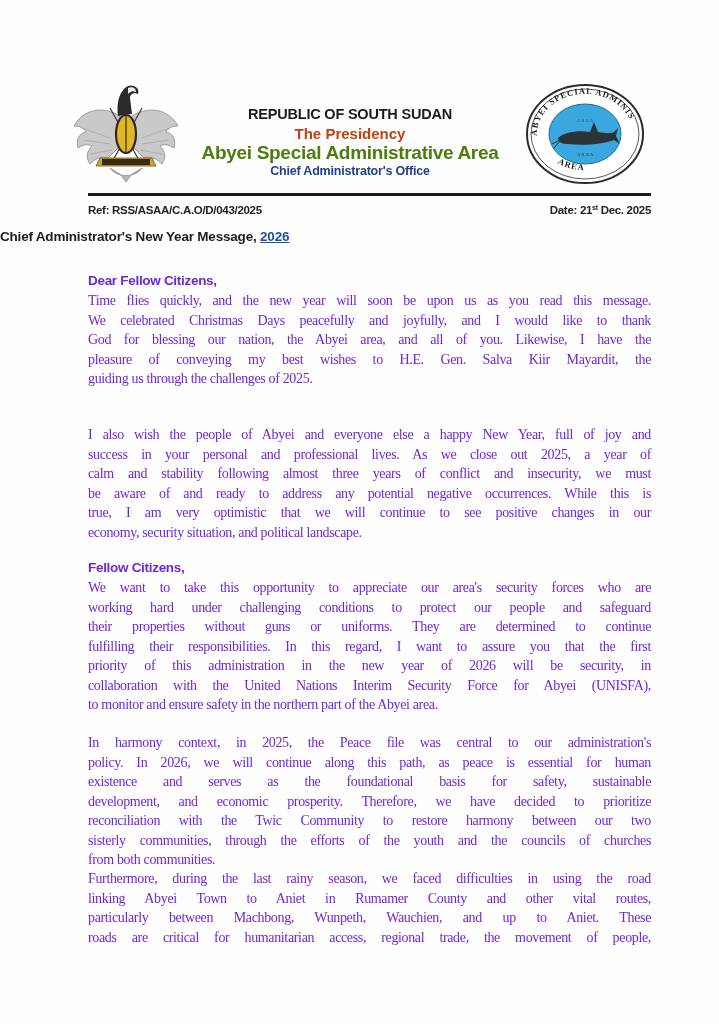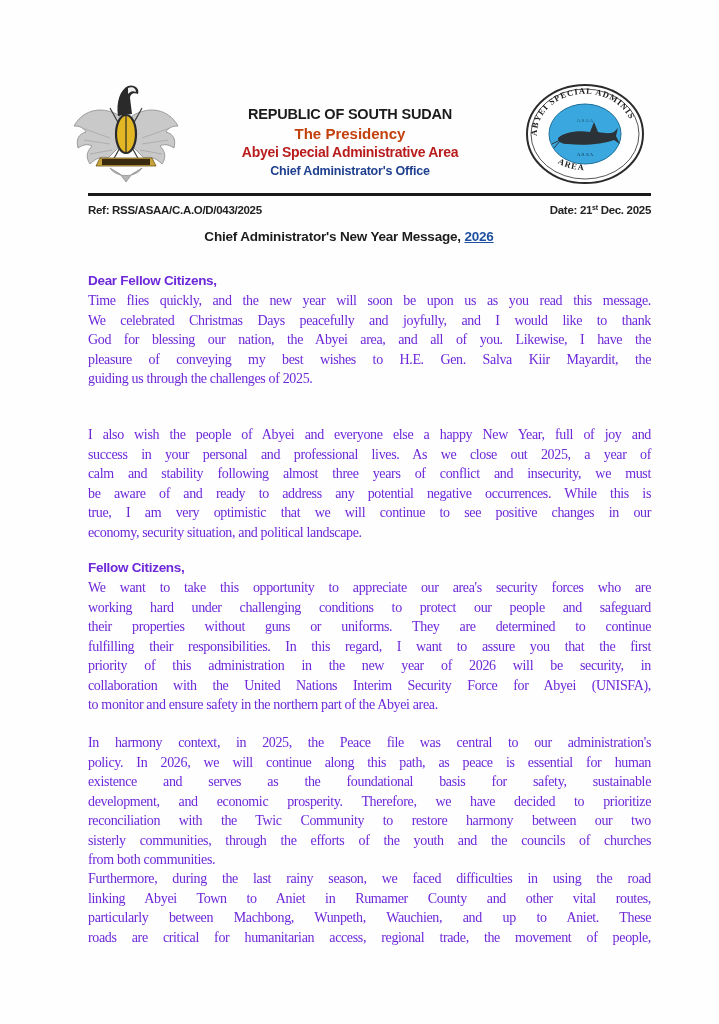--- a/index.html
+++ b/index.html
@@ -10,30 +10,30 @@
       color: #1a1a1a;
     }
     .page { position: relative; width: 719px; height: 1024px; background: #fefefe; }
 
     
     .letterhead { position: absolute; left: 0; top: 0; width: 719px; height: 200px; }
     .coat { position: absolute; left: 70px; top: 78px; width: 112px; height: 108px; }
     .center-head { position: absolute; left: 200px; top: 82px; width: 300px; text-align: center; margin-top: 23px; }
     .center-head .l1 { font-weight: bold; font-size: 14.5px; color: #1b1b1b; line-height: 19px; letter-spacing: -0.2px; }
     .center-head .l2 { font-weight: bold; font-size: 15px; color: #c2410c; line-height: 19px; }
-    .center-head .l3 { font-weight: bold; font-size: 14px; color: #b91c1c; line-height: 19px; letter-spacing: -0.3px; }
+    .center-head .l3 { font-weight: bold; font-size: 19px; color: #4d7c0f; line-height: 19px; letter-spacing: -0.3px; }
     .center-head .l4 { font-weight: bold; font-size: 12.5px; color: #1f3f8f; line-height: 18px; letter-spacing: -0.2px; }
     .seal { position: absolute; left: 524px; top: 82px; width: 122px; height: 104px; }
     .rule { position: absolute; left: 88px; top: 193px; width: 563px; height: 3px; background: #1a1a1a; }
 
     
     .ref { position: absolute; left: 88px; top: 204px; font-size: 11.5px; font-weight: bold; color: #222; letter-spacing: -0.3px; }
     .date { position: absolute; right: 68px; top: 204px; font-size: 11.5px; font-weight: bold; color: #222; letter-spacing: -0.3px; }
     .date sup { font-size: 7px; vertical-align: 4px; }
-    .title { position: absolute; left: 0; width: 698px; top: 229px; text-align: center; font-size: 13.5px; font-weight: bold; color: #1c1c1c; letter-spacing: -0.2px; }
+    .title { position: absolute; left: 0; width: 698px; top: 229px; text-align: left; font-size: 13.5px; font-weight: bold; color: #1c1c1c; letter-spacing: -0.2px; }
     .title .yr { color: #1f4f9f; text-decoration: underline; }
 
     
     .body { position: absolute; left: 88px; width: 563px; font-size: 14px; color: #6d28d9; letter-spacing: -0.35px; font-family: "Liberation Serif", "DejaVu Serif", serif; }
     .heading { font-weight: bold; font-family: "Liberation Sans", sans-serif; font-size: 13.5px; line-height: 20px; letter-spacing: -0.3px; }
     .line { display: block; line-height: 19.5px; height: 19.5px; white-space: nowrap; text-align: justify; text-align-last: justify; }
     .line.last { text-align-last: left; }
     .para { display: block; }
 
     .b1 { top: 271px; }

